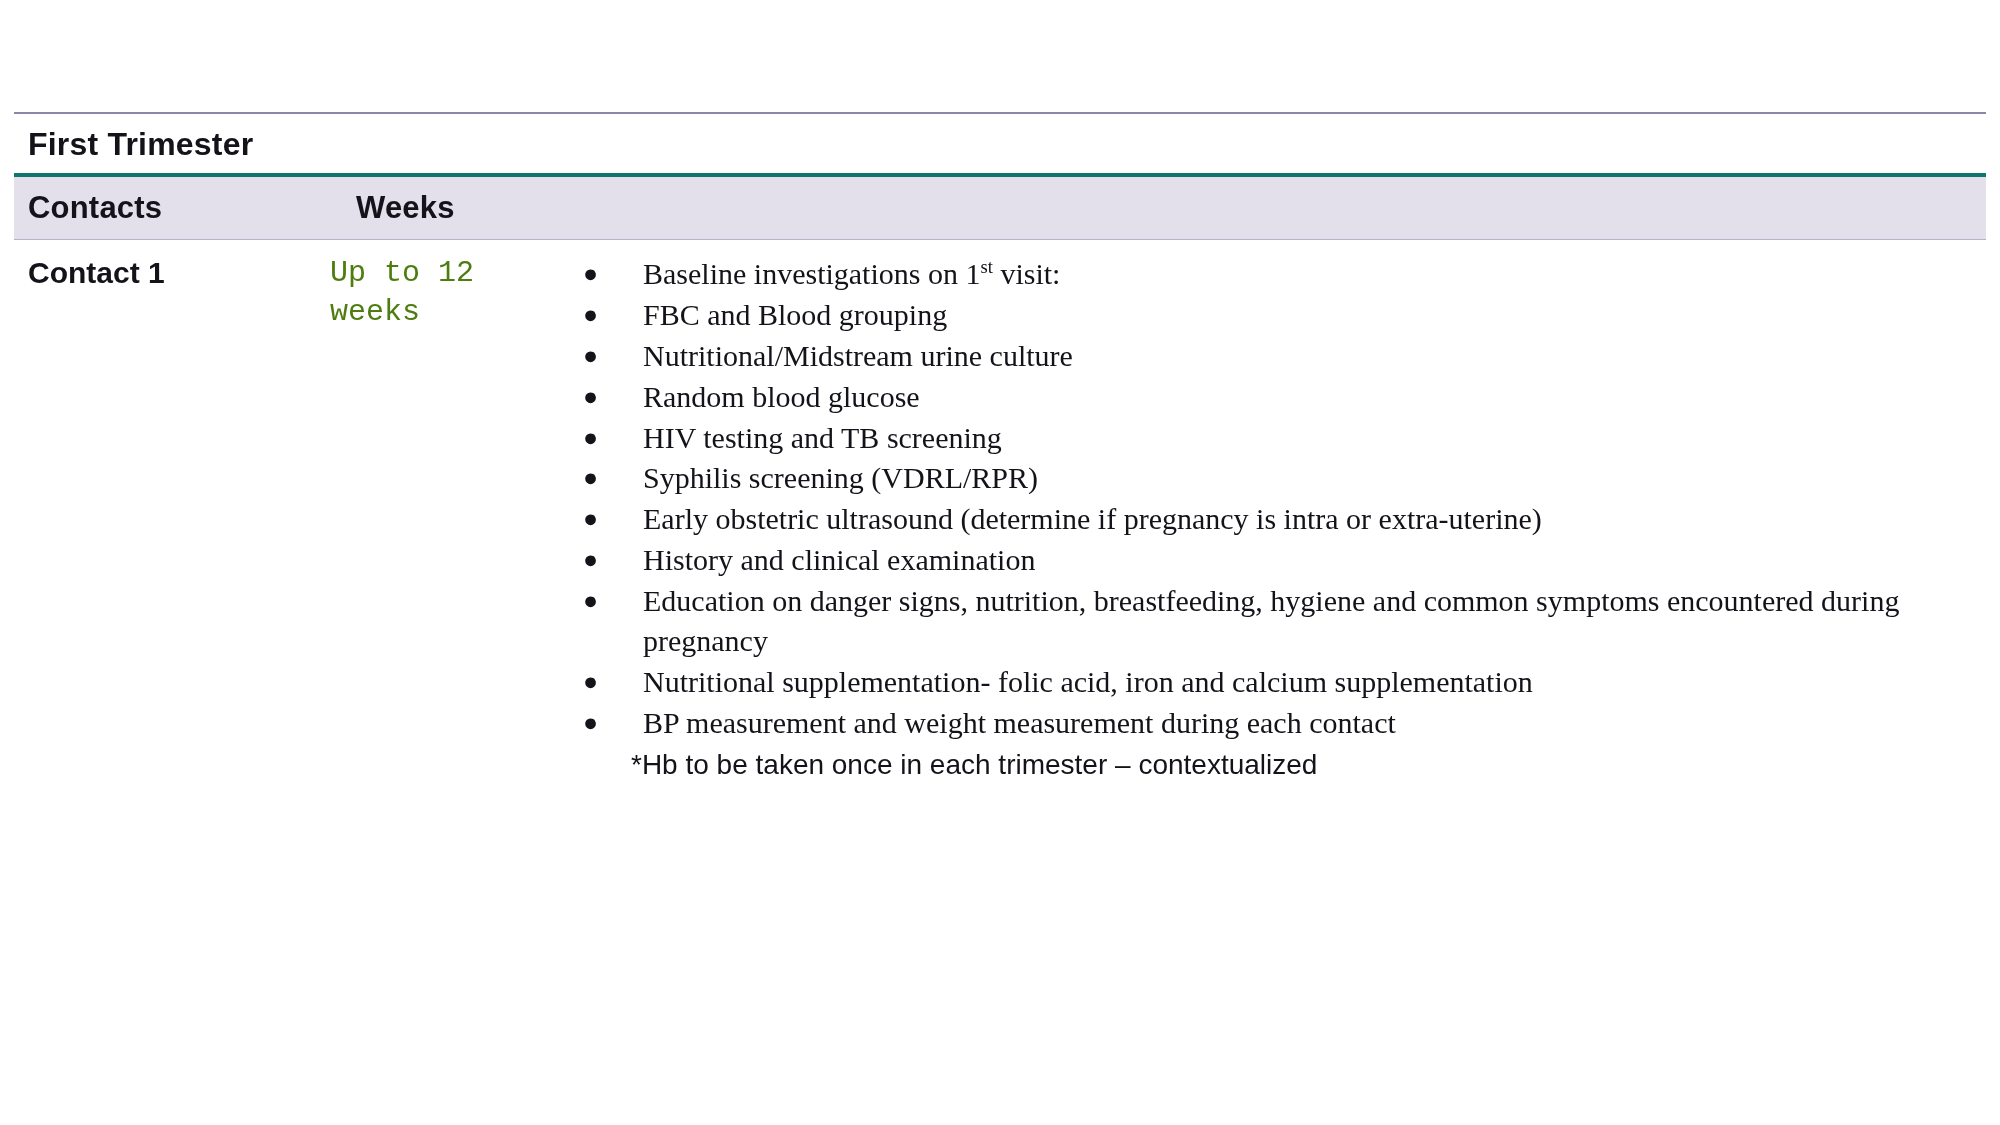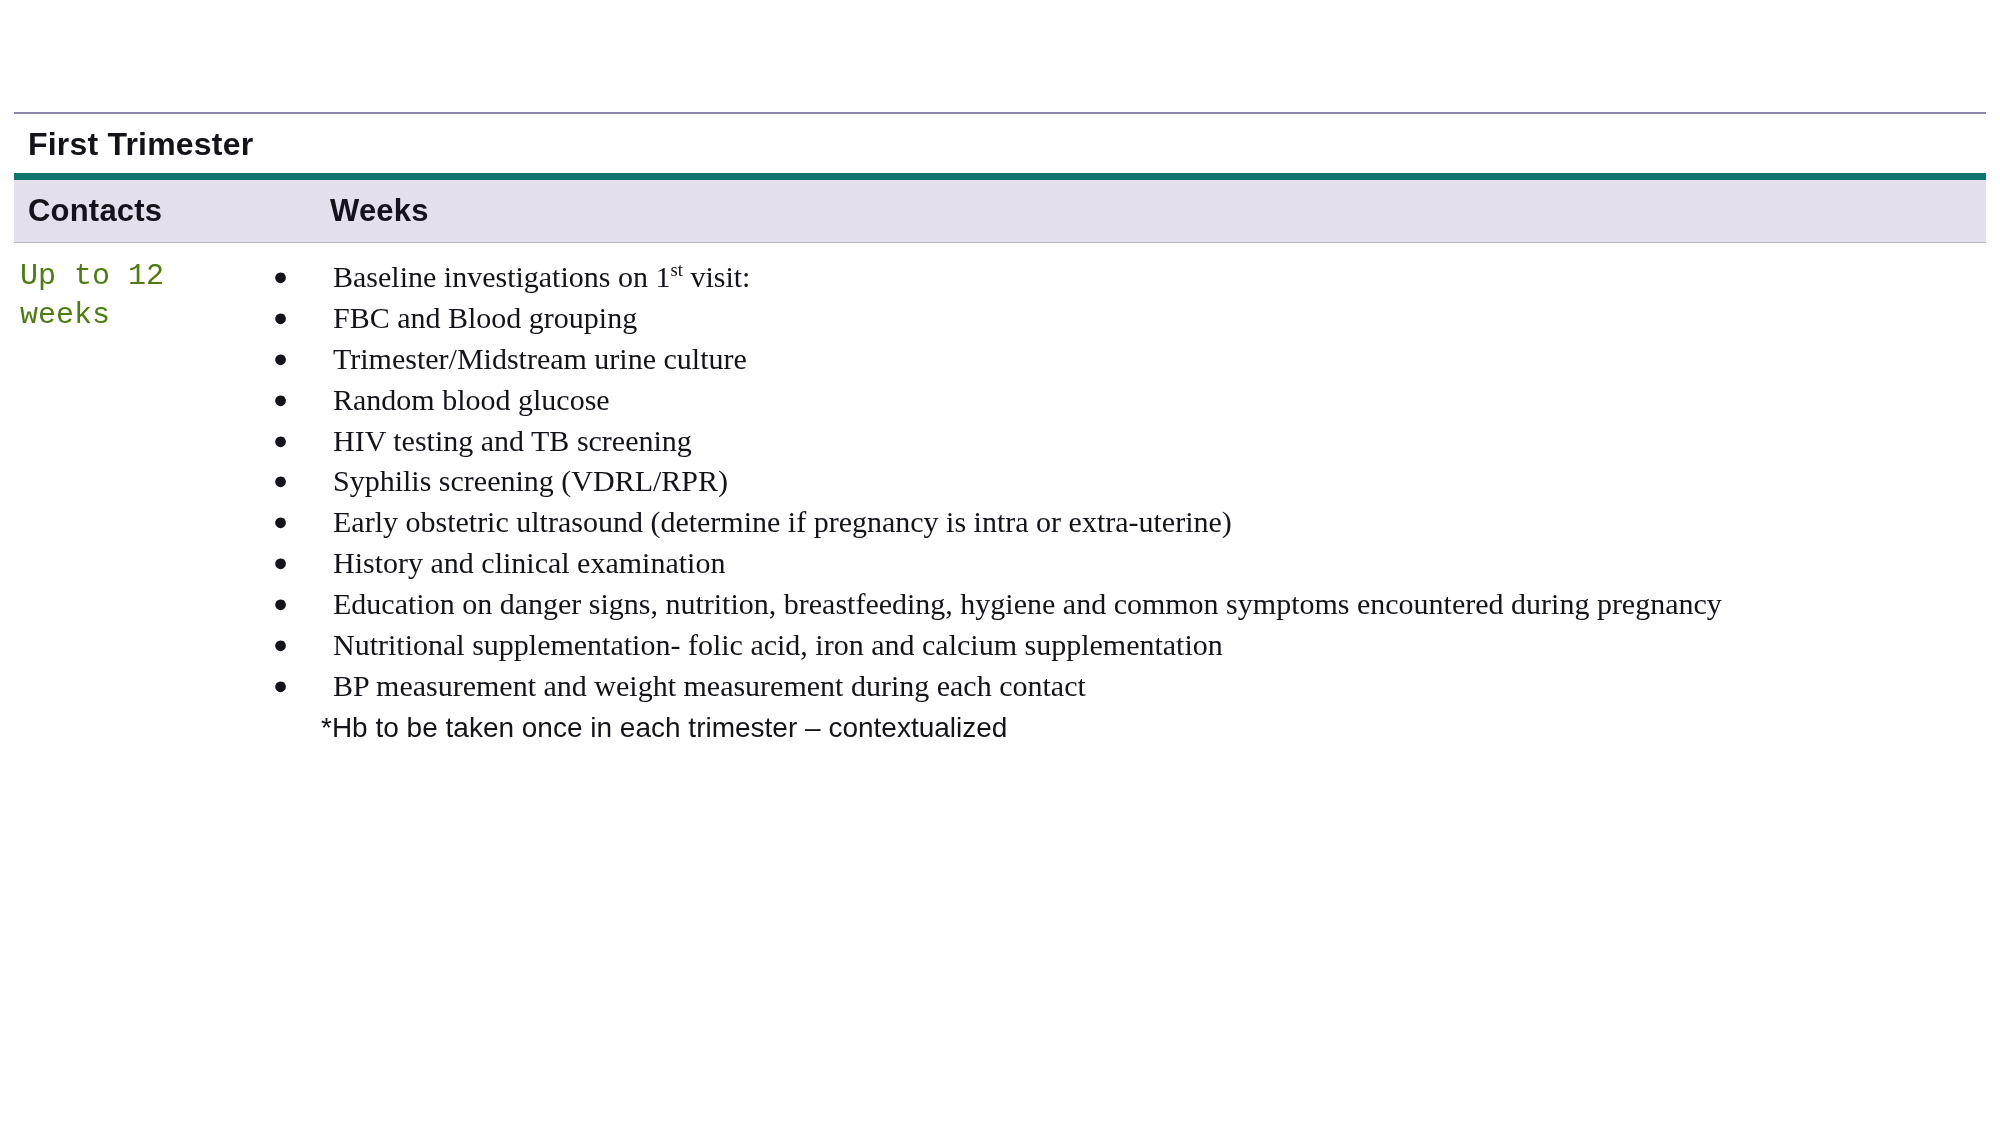--- a/index.html
+++ b/index.html
@@ -44,24 +44,25 @@
   .title-row .title-text {
     font-size: 32px;
     font-weight: bold;
     letter-spacing: 0.2px;
     color: #14131a;
   }
 
   .header-row {
     display: flex;
     background: #e3dfeb;
-    border-top: 7px solid #0f766e;
+    border-top: 4px solid #0f766e;
     border-bottom: 1px solid #b9b3c9;
     height: 62px;
     align-items: center;
+    gap: 26px;
   }
 
   .col-contacts { width: 310px; box-sizing: border-box; padding-left: 14px; }
   .col-weeks    { width: 245px; box-sizing: border-box; padding-left: 6px; }
   .col-services { flex: 1; box-sizing: border-box; padding-left: 6px; }
 
   .header-row .hdr {
     font-size: 31px;
     font-weight: bold;
     color: #14131a;
@@ -150,38 +151,41 @@
       <div class="col-contacts">
         <span class="hdr">Contacts</span>
       </div>
       <div class="col-weeks">
         <span class="hdr">Weeks</span>
       </div>
     </div>
 
     <div class="body-row">
 
+      <div class="col-contacts">
+        <div class="cell-contact">Contact 1</div>
+      </div>
 
       <div class="col-weeks">
         <div class="cell-weeks">Up to 12 weeks</div>
       </div>
 
       <div class="col-services">
         <ul class="services-list">
           <li class="svc-item">
             <span class="svc-bullet">●</span>
             <span class="svc-text">Baseline investigations on 1<sup>st</sup> visit:</span>
           </li>
           <li class="svc-item">
             <span class="svc-bullet">●</span>
             <span class="svc-text">FBC and Blood grouping</span>
           </li>
           <li class="svc-item">
             <span class="svc-bullet">●</span>
-            <span class="svc-text">Trimester/Midstream urine culture</span>
+            <span class="svc-text">Nutritional/Midstream urine culture</span>
           </li>
           <li class="svc-item">
             <span class="svc-bullet">●</span>
             <span class="svc-text">Random blood glucose</span>
           </li>
           <li class="svc-item">
             <span class="svc-bullet">●</span>
             <span class="svc-text">HIV testing and TB screening</span>
           </li>
           <li class="svc-item">

